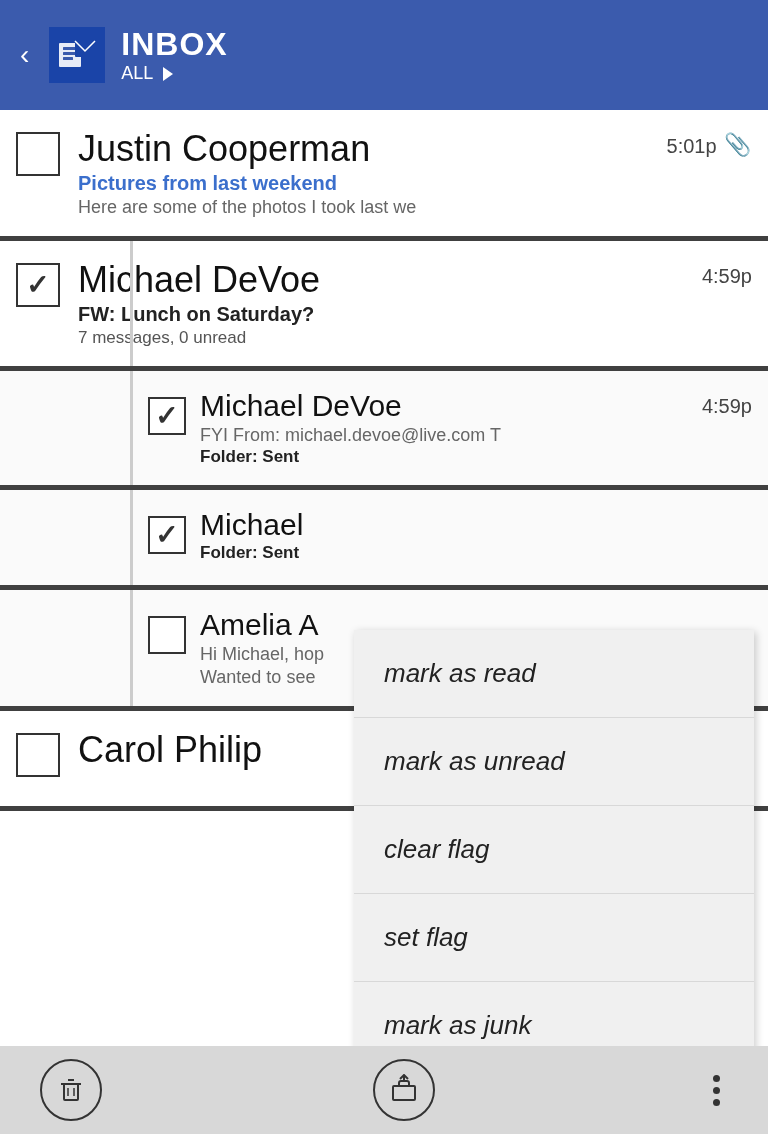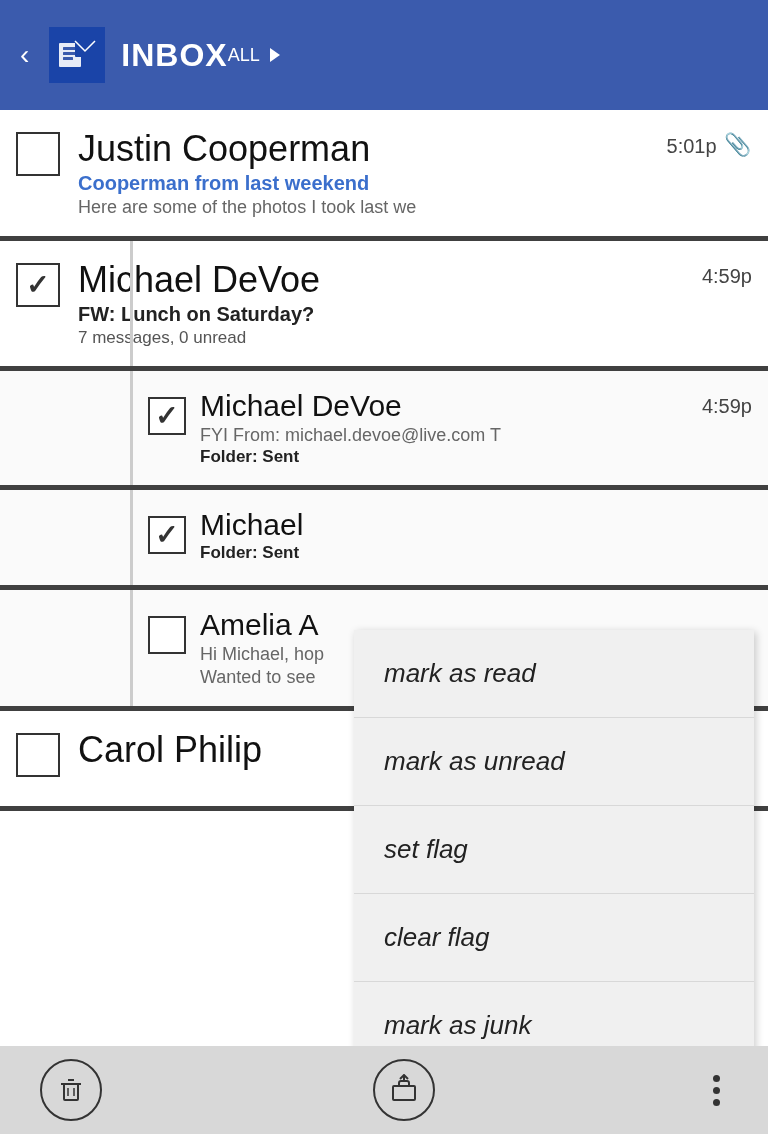--- a/index.html
+++ b/index.html
@@ -35,21 +35,21 @@
       align-items: center;
       justify-content: center;
       position: relative;
     }
     .header-icon svg {
       width: 40px;
       height: 40px;
     }
     .header-text {
       display: flex;
-      flex-direction: row;
+      flex-direction: column;
     }
     .header-title {
       color: #fff;
       font-size: 32px;
       font-weight: bold;
       letter-spacing: 1px;
     }
     .header-subtitle {
       color: #fff;
       font-size: 18px;
@@ -261,21 +261,21 @@
     </div>
   </div>
 </div>
 
 <div class="email-list-wrap">
 
   <div class="email-item">
     <div class="checkbox"></div>
     <div class="email-content">
       <div class="email-sender large">Justin Cooperman</div>
-      <div class="email-subject">Cooperman from last weekend</div>
+      <div class="email-subject">Pictures from last weekend</div>
       <div class="email-preview">Here are some of the photos I took last we</div>
     </div>
     <div style="display:flex;flex-direction:row;align-items:flex-end;">
       <span class="email-time">5:01p</span>
       <span class="attachment-icon">📎</span>
     </div>
   </div>
 
   <div class="email-item" style="position:relative;">
     <div style="position:absolute;left:130px;top:0;bottom:0;width:3px;background:#ccc;"></div>
@@ -321,22 +321,22 @@
   <div class="email-item">
     <div class="checkbox"></div>
     <div class="email-content">
       <div class="email-sender large">Carol Philip</div>
     </div>
   </div>
 
   <div class="context-menu">
     <div class="context-menu-item">mark as read</div>
     <div class="context-menu-item">mark as unread</div>
+    <div class="context-menu-item">clear flag</div>
     <div class="context-menu-item">set flag</div>
-    <div class="context-menu-item">clear flag</div>
     <div class="context-menu-item">mark as junk</div>
   </div>
 
 </div>
 
 <div class="bottom-toolbar">
   <div class="toolbar-btn">
     <svg viewBox="0 0 32 32" fill="none" xmlns="http://www.w3.org/2000/svg">
       <rect x="9" y="10" width="14" height="16" rx="1" stroke="#333" stroke-width="2" fill="none"></rect>
       <line x1="6" y1="10" x2="26" y2="10" stroke="#333" stroke-width="2"></line>

